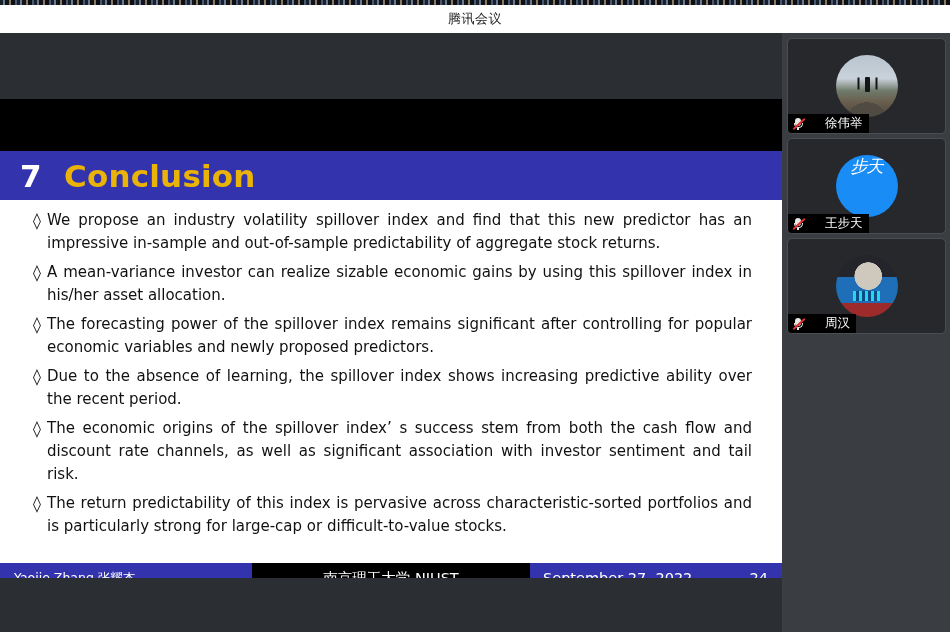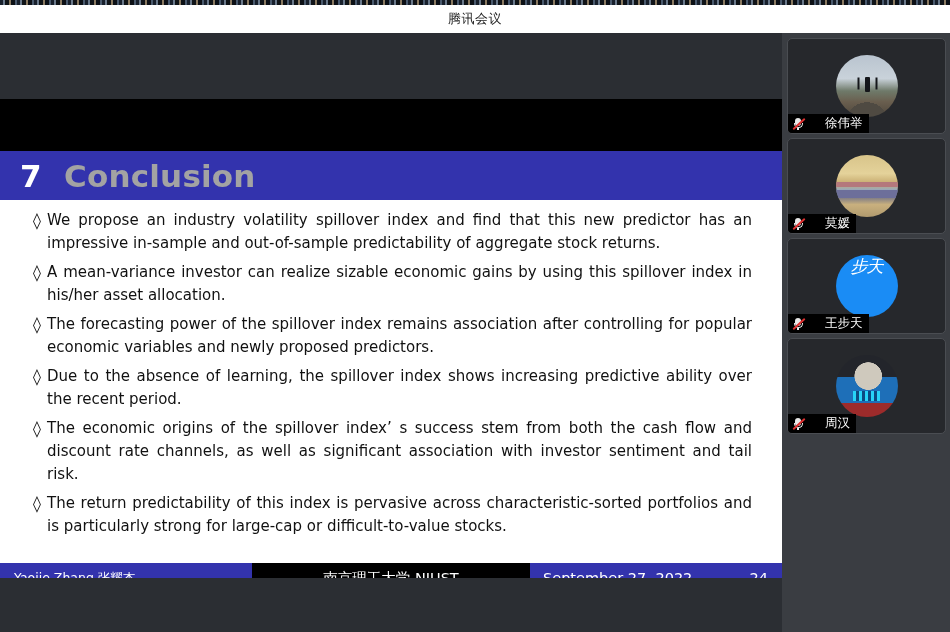--- a/index.html
+++ b/index.html
@@ -58,21 +58,21 @@
     position: absolute; left: 0; top: 118px; width: 782px; height: 49px;
     background: #3333ad;
     display: flex; align-items: center;
   }
   .slide-num {
     color: #fff; font-weight: bold; font-size: 31px;
     margin-left: 20px; width: 44px;
     font-family: "DejaVu Sans", "Liberation Sans", sans-serif;
   }
   .slide-heading {
-    color: #a3a3a3; font-weight: bold; font-size: 31px;
+    color: #eab308; font-weight: bold; font-size: 31px;
     font-family: "DejaVu Sans", "Liberation Sans", sans-serif;
     letter-spacing: .2px;
   }
 
   .slide-body {
     position: absolute; left: 0; top: 167px; width: 782px; height: 363px;
     background: #fff;
     padding: 9px 30px 0 33px;
   }
   .bullet {
@@ -348,21 +348,21 @@
         <div class="bullet">
           <span class="bullet-mark">◊</span>
           <span class="bullet-text">We propose an industry volatility spillover index and find that this new predictor has an impressive in-sample and out-of-sample predictability of aggregate stock returns.</span>
         </div>
         <div class="bullet">
           <span class="bullet-mark">◊</span>
           <span class="bullet-text">A mean-variance investor can realize sizable economic gains by using this spillover index in his/her asset allocation.</span>
         </div>
         <div class="bullet">
           <span class="bullet-mark">◊</span>
-          <span class="bullet-text">The forecasting power of the spillover index remains association after controlling for popular economic variables and newly proposed predictors.</span>
+          <span class="bullet-text">The forecasting power of the spillover index remains significant after controlling for popular economic variables and newly proposed predictors.</span>
         </div>
         <div class="bullet">
           <span class="bullet-mark">◊</span>
           <span class="bullet-text">Due to the absence of learning, the spillover index shows increasing predictive ability over the recent period.</span>
         </div>
         <div class="bullet">
           <span class="bullet-mark">◊</span>
           <span class="bullet-text">The economic origins of the spillover index’ s success stem from both the cash flow and discount rate channels, as well as significant association with investor sentiment and tail risk.</span>
         </div>
         <div class="bullet">
@@ -396,32 +396,20 @@
         <span class="ic-mic-off">
           <i class="cap"></i>
             <i class="arc"></i>
             <i class="stem"></i>
             <i class="slash"></i>
         </span>
         <span class="nm">徐伟举</span>
       </div>
     </div>
 
-    <div class="tile">
-      <div class="avatar av-sunset"></div>
-      <div class="name-chip">
-        <span class="ic-mic-off">
-          <i class="cap"></i>
-            <i class="arc"></i>
-            <i class="stem"></i>
-            <i class="slash"></i>
-        </span>
-        <span class="nm">莫媛</span>
-      </div>
-    </div>
 
 
 
     <div class="tile">
       <div class="avatar av-blue">
         <span>步天</span>
       </div>
       <div class="name-chip">
         <span class="ic-mic-off">
           <i class="cap"></i>

